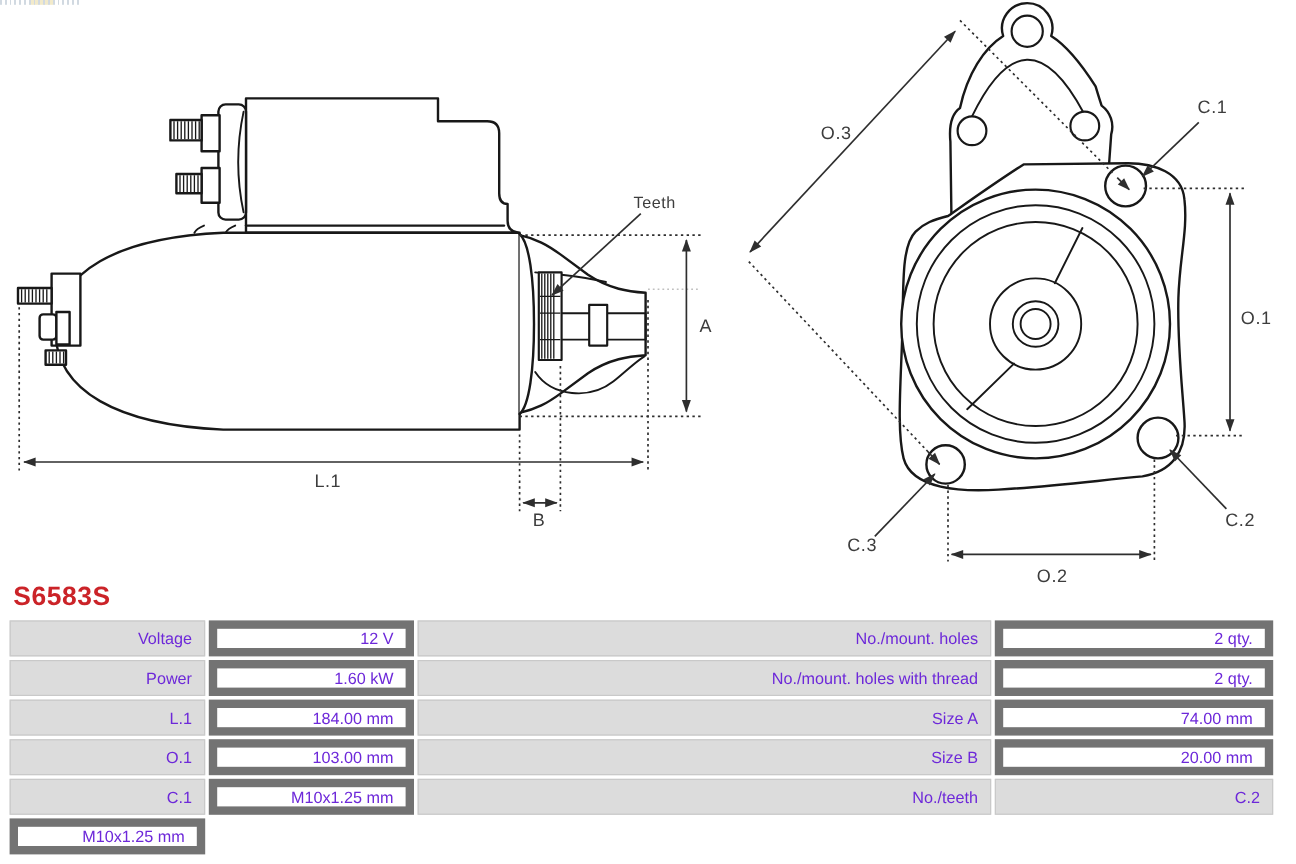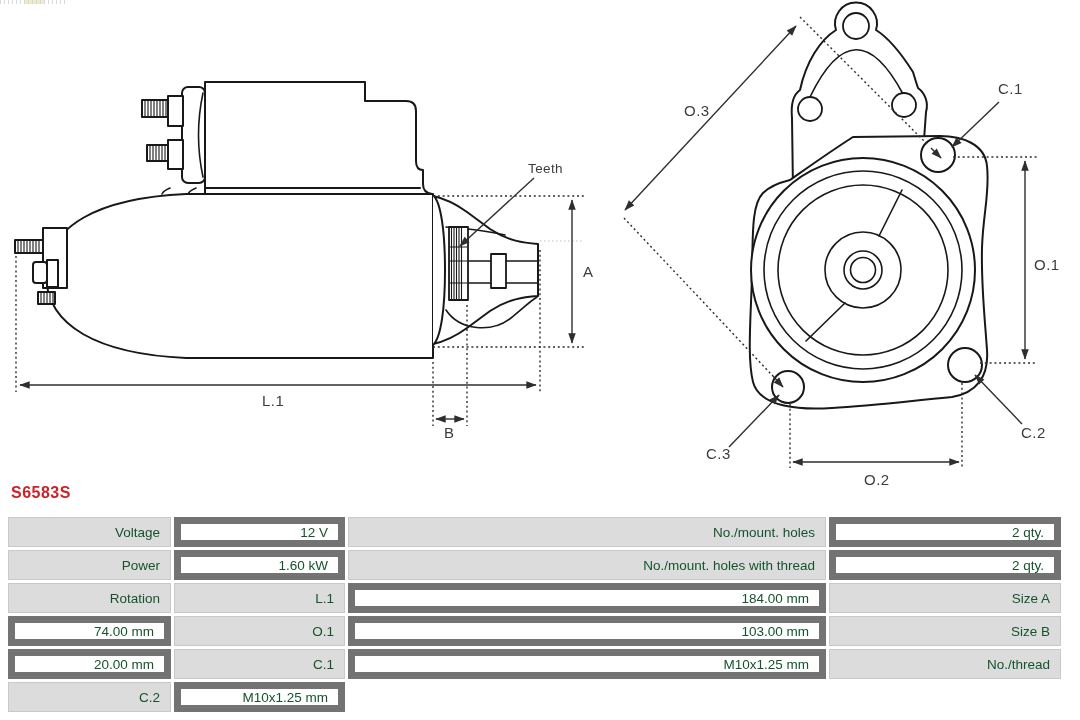--- a/index.html
+++ b/index.html
@@ -13,26 +13,26 @@
   .ln-f{fill:#ffffff;stroke:#181818;stroke-width:2;stroke-linejoin:round;stroke-linecap:round;}
   .ln{fill:none;stroke:#181818;stroke-width:2;stroke-linejoin:round;stroke-linecap:round;}
   .thin{fill:none;stroke:#181818;stroke-width:1.6;stroke-linejoin:round;stroke-linecap:round;}
   .thin-f{fill:#ffffff;stroke:#181818;stroke-width:1.8;stroke-linejoin:round;}
   .hatch{fill:none;stroke:#181818;stroke-width:1.1;}
   .dim{fill:none;stroke:#2e2e2e;stroke-width:1.4;}
   .dot{fill:none;stroke:#2e2e2e;stroke-width:1.4;stroke-dasharray:2 2.8;}
   .faint{fill:none;stroke:#c0c0c0;stroke-width:1.2;stroke-dasharray:1.5 2.5;}
   .dlabel{font-family:"Liberation Sans",sans-serif;font-size:15px;fill:#3d3d3d;letter-spacing:.5px;}
   .dlabel-sm{font-family:"Liberation Sans",sans-serif;font-size:13.5px;fill:#3d3d3d;letter-spacing:.4px;}
-  .part-title{position:absolute;left:11px;top:484px;font-size:16px;font-weight:bold;
+  .part-title{position:absolute;left:11px;top:484px;font-size:22px;font-weight:bold;
     letter-spacing:.5px;color:#cb2328;}
   .spec-table{position:absolute;left:8px;top:517px;display:grid;
     grid-template-columns:163px 171px 478px 232px;gap:3px;grid-auto-rows:30px;}
   .cell{display:flex;align-items:center;justify-content:flex-end;padding-right:10px;
-    font-size:13.5px;color:#14532d;box-sizing:border-box;}
+    font-size:13.5px;color:#6d28d9;box-sizing:border-box;}
   .cell.lbl{background:#dcdcdc;border:1px solid #c9c9c9;}
   .cell.val{background:#ffffff;border:7px solid #737373;}
 </style>
 </head>
 <body>
 
 <div class="stage">
 
   <div class="corner-art"></div>
 
@@ -175,32 +175,31 @@
     <div class="cell lbl">Voltage</div>
     <div class="cell val">12 V</div>
     <div class="cell lbl">No./mount. holes</div>
     <div class="cell val">2 qty.</div>
 
     <div class="cell lbl">Power</div>
     <div class="cell val">1.60 kW</div>
     <div class="cell lbl">No./mount. holes with thread</div>
     <div class="cell val">2 qty.</div>
 
-    <div class="cell lbl">Rotation</div>
     <div class="cell lbl">L.1</div>
     <div class="cell val">184.00 mm</div>
 
     <div class="cell lbl">Size A</div>
     <div class="cell val">74.00 mm</div>
     <div class="cell lbl">O.1</div>
     <div class="cell val">103.00 mm</div>
 
     <div class="cell lbl">Size B</div>
     <div class="cell val">20.00 mm</div>
     <div class="cell lbl">C.1</div>
     <div class="cell val">M10x1.25 mm</div>
 
-    <div class="cell lbl">No./thread</div>
+    <div class="cell lbl">No./teeth</div>
     <div class="cell lbl">C.2</div>
     <div class="cell val">M10x1.25 mm</div>
   </div>
 
 </div>
 
 </body></html>

